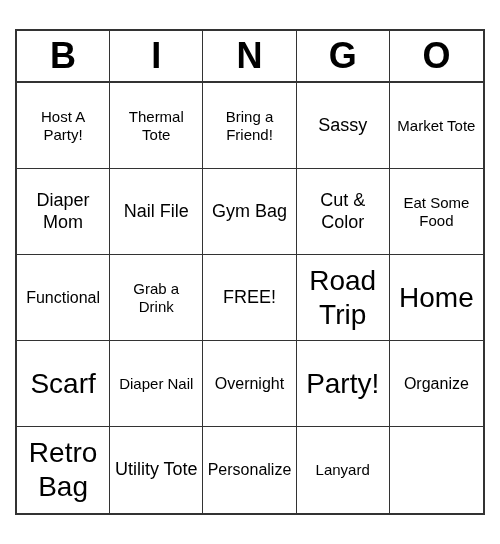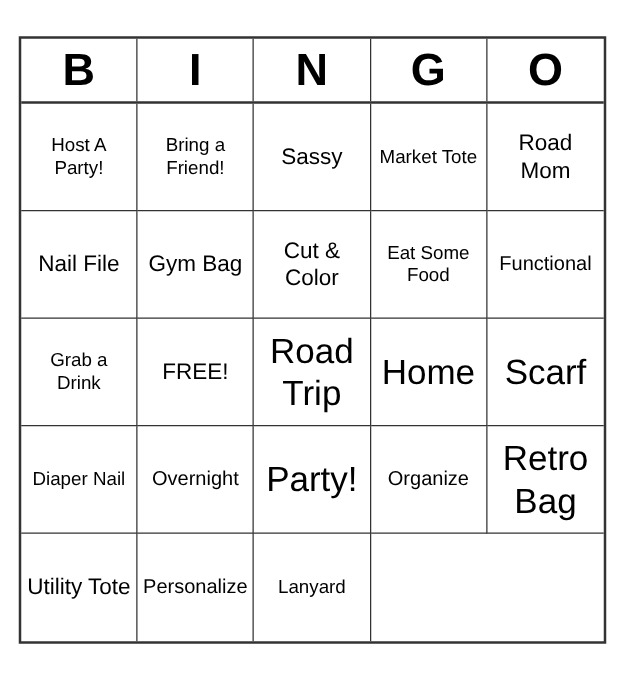--- a/index.html
+++ b/index.html
@@ -96,30 +96,33 @@
       <div class="bingo-header-cell">I</div>
       <div class="bingo-header-cell">N</div>
       <div class="bingo-header-cell">G</div>
       <div class="bingo-header-cell">O</div>
     </div>
   <div class="bingo-grid">
   <div class="bingo-cell">
         <span class="size-medium">Host A Party!</span>
       </div>
       <div class="bingo-cell">
+        <span class="size-medium">Thermal Tote</span>
+      </div>
+      <div class="bingo-cell">
         <span class="size-medium">Bring a Friend!</span>
       </div>
       <div class="bingo-cell">
         <span class="size-large">Sassy</span>
       </div>
       <div class="bingo-cell">
         <span class="size-medium">Market Tote</span>
       </div>
       <div class="bingo-cell">
-        <span class="size-large">Road Mom</span>
+        <span class="size-large">Diaper Mom</span>
       </div>
       <div class="bingo-cell">
         <span class="size-large">Nail File</span>
       </div>
       <div class="bingo-cell">
         <span class="size-large">Gym Bag</span>
       </div>
       <div class="bingo-cell">
         <span class="size-large">Cut &amp; Color</span>
       </div>

